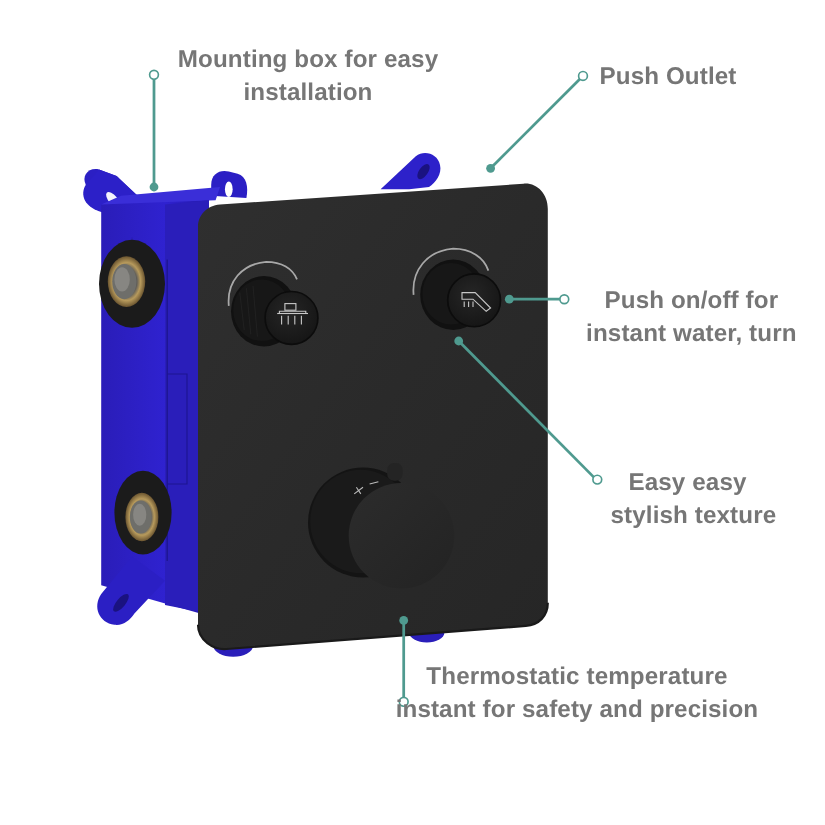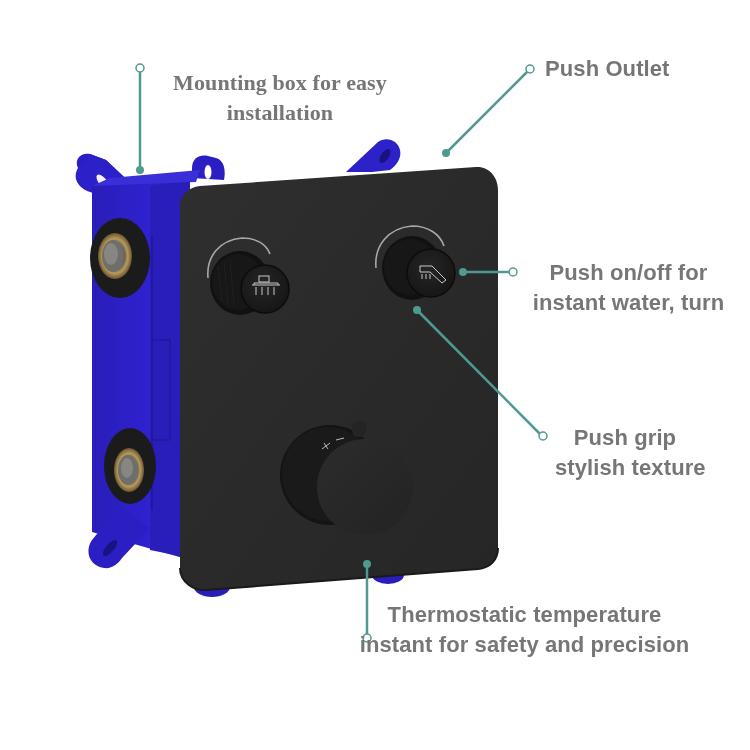--- a/index.html
+++ b/index.html
@@ -28,21 +28,21 @@
       position: absolute;
       color: #767676;
       font-weight: bold;
       font-size: 22px;
       line-height: 30px;
       text-align: center;
       letter-spacing: 0.1px;
       white-space: nowrap;
     }
     .callout-text span { display: block; }
-    #mount-text { left: 155px; top: 68px; width: 250px; font-family: Liberation Serif, serif; }
+    #mount-text { left: 155px; top: 39px; width: 250px; }
     #dual-text { left: 545px; top: 54px; text-align: left; }
     #push-text { left: 521px; top: 258px; width: 215px; }
     #grip-text { left: 555px; top: 423px; width: 140px; }
     #thermo-text { left: 352px; top: 600px; width: 345px; }
   </style>
 </head>
 <body>
 
 <div class="stage">
 
@@ -220,21 +220,21 @@
   <div id="dual-text" class="callout-text">
     <span>Push Outlet</span>
   </div>
 
   <div id="push-text" class="callout-text">
     <span>Push on/off for</span>
     <span>instant water, turn</span>
   </div>
 
   <div id="grip-text" class="callout-text">
-    <span>Push grip</span>
+    <span>Easy easy</span>
     <span>stylish texture</span>
   </div>
 
   <div id="thermo-text" class="callout-text">
     <span>Thermostatic temperature</span>
     <span>instant for safety and precision</span>
   </div>
 
 </div>
 

